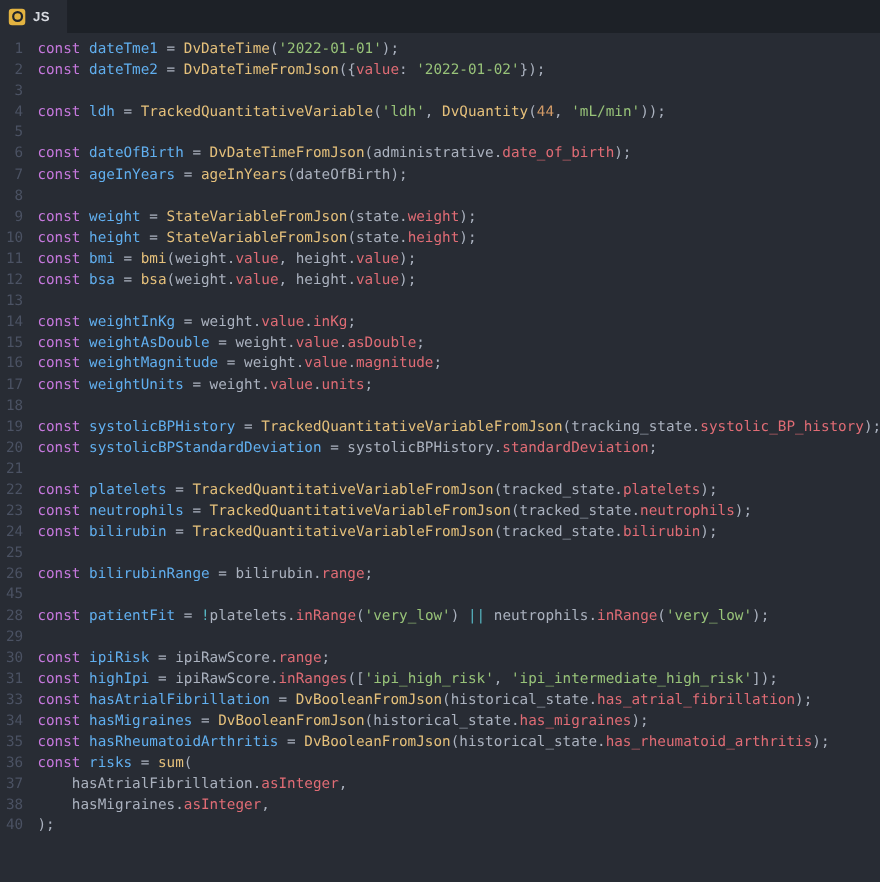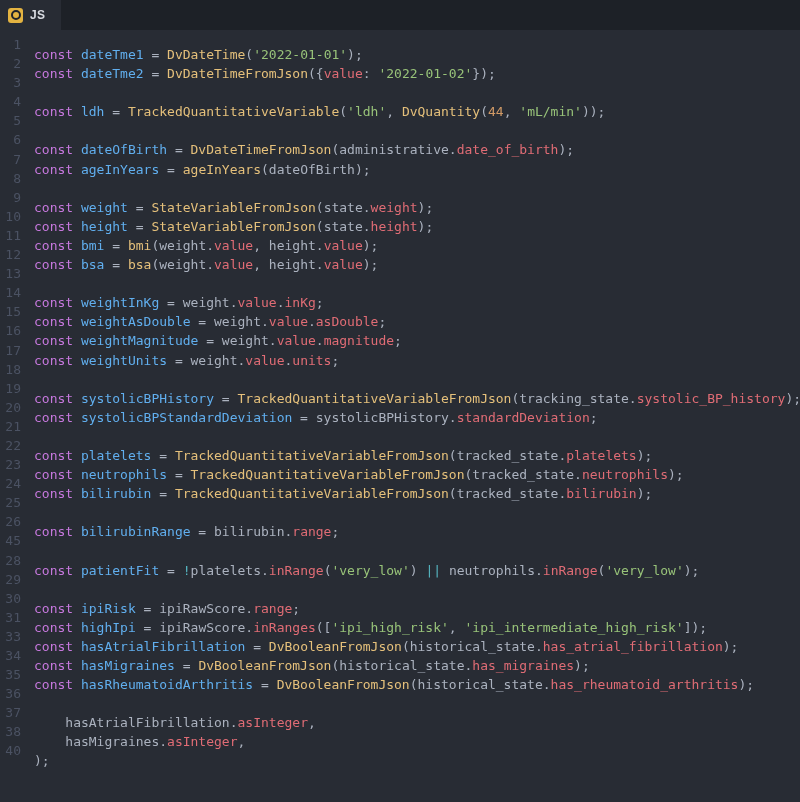--- a/index.html
+++ b/index.html
@@ -73,21 +73,20 @@
     flex: none;
     width: 21px;
     margin-right: 13px;
     text-align: right;
     color: var(--gutter, #4b5263);
     user-select: none;
   }
   .code {
     flex: none;
     white-space: pre;
-    margin-top: 10px;
   }
 </style>
 </head>
 <body>
 
 <div class="window">
   <div class="tab-bar">
     <div class="tab">
       <span class="js-icon">
         <span class="ring"></span>
@@ -123,18 +122,18 @@
       <div class="line"><span class="gutter">25</span><span class="code"></span></div>
       <div class="line"><span class="gutter">26</span><span class="code"><span style="color: rgb(198, 120, 221);">const</span><span style="color: rgb(171, 178, 191);"> </span><span style="color: rgb(97, 175, 239);">bilirubinRange</span><span style="color: rgb(171, 178, 191);"> = </span><span style="color: rgb(171, 178, 191);">bilirubin</span><span style="color: rgb(171, 178, 191);">.</span><span style="color: rgb(224, 108, 117);">range</span><span style="color: rgb(171, 178, 191);">;</span></span></div>
       <div class="line"><span class="gutter">45</span><span class="code"></span></div>
       <div class="line"><span class="gutter">28</span><span class="code"><span style="color: rgb(198, 120, 221);">const</span><span style="color: rgb(171, 178, 191);"> </span><span style="color: rgb(97, 175, 239);">patientFit</span><span style="color: rgb(171, 178, 191);"> = </span><span style="color: rgb(86, 182, 194);">!</span><span style="color: rgb(171, 178, 191);">platelets</span><span style="color: rgb(171, 178, 191);">.</span><span style="color: rgb(224, 108, 117);">inRange</span><span style="color: rgb(171, 178, 191);">(</span><span style="color: rgb(152, 195, 121);">'very_low'</span><span style="color: rgb(171, 178, 191);">) </span><span style="color: rgb(86, 182, 194);">||</span><span style="color: rgb(171, 178, 191);"> </span><span style="color: rgb(171, 178, 191);">neutrophils</span><span style="color: rgb(171, 178, 191);">.</span><span style="color: rgb(224, 108, 117);">inRange</span><span style="color: rgb(171, 178, 191);">(</span><span style="color: rgb(152, 195, 121);">'very_low'</span><span style="color: rgb(171, 178, 191);">);</span></span></div>
       <div class="line"><span class="gutter">29</span><span class="code"></span></div>
       <div class="line"><span class="gutter">30</span><span class="code"><span style="color: rgb(198, 120, 221);">const</span><span style="color: rgb(171, 178, 191);"> </span><span style="color: rgb(97, 175, 239);">ipiRisk</span><span style="color: rgb(171, 178, 191);"> = </span><span style="color: rgb(171, 178, 191);">ipiRawScore</span><span style="color: rgb(171, 178, 191);">.</span><span style="color: rgb(224, 108, 117);">range</span><span style="color: rgb(171, 178, 191);">;</span></span></div>
       <div class="line"><span class="gutter">31</span><span class="code"><span style="color: rgb(198, 120, 221);">const</span><span style="color: rgb(171, 178, 191);"> </span><span style="color: rgb(97, 175, 239);">highIpi</span><span style="color: rgb(171, 178, 191);"> = </span><span style="color: rgb(171, 178, 191);">ipiRawScore</span><span style="color: rgb(171, 178, 191);">.</span><span style="color: rgb(224, 108, 117);">inRanges</span><span style="color: rgb(171, 178, 191);">([</span><span style="color: rgb(152, 195, 121);">'ipi_high_risk'</span><span style="color: rgb(171, 178, 191);">, </span><span style="color: rgb(152, 195, 121);">'ipi_intermediate_high_risk'</span><span style="color: rgb(171, 178, 191);">]);</span></span></div>
       <div class="line"><span class="gutter">33</span><span class="code"><span style="color: rgb(198, 120, 221);">const</span><span style="color: rgb(171, 178, 191);"> </span><span style="color: rgb(97, 175, 239);">hasAtrialFibrillation</span><span style="color: rgb(171, 178, 191);"> = </span><span style="color: rgb(229, 192, 123);">DvBooleanFromJson</span><span style="color: rgb(171, 178, 191);">(</span><span style="color: rgb(171, 178, 191);">historical_state</span><span style="color: rgb(171, 178, 191);">.</span><span style="color: rgb(224, 108, 117);">has_atrial_fibrillation</span><span style="color: rgb(171, 178, 191);">);</span></span></div>
       <div class="line"><span class="gutter">34</span><span class="code"><span style="color: rgb(198, 120, 221);">const</span><span style="color: rgb(171, 178, 191);"> </span><span style="color: rgb(97, 175, 239);">hasMigraines</span><span style="color: rgb(171, 178, 191);"> = </span><span style="color: rgb(229, 192, 123);">DvBooleanFromJson</span><span style="color: rgb(171, 178, 191);">(</span><span style="color: rgb(171, 178, 191);">historical_state</span><span style="color: rgb(171, 178, 191);">.</span><span style="color: rgb(224, 108, 117);">has_migraines</span><span style="color: rgb(171, 178, 191);">);</span></span></div>
       <div class="line"><span class="gutter">35</span><span class="code"><span style="color: rgb(198, 120, 221);">const</span><span style="color: rgb(171, 178, 191);"> </span><span style="color: rgb(97, 175, 239);">hasRheumatoidArthritis</span><span style="color: rgb(171, 178, 191);"> = </span><span style="color: rgb(229, 192, 123);">DvBooleanFromJson</span><span style="color: rgb(171, 178, 191);">(</span><span style="color: rgb(171, 178, 191);">historical_state</span><span style="color: rgb(171, 178, 191);">.</span><span style="color: rgb(224, 108, 117);">has_rheumatoid_arthritis</span><span style="color: rgb(171, 178, 191);">);</span></span></div>
-      <div class="line"><span class="gutter">36</span></div>
+      <div class="line"><span class="gutter">36</span><span class="code"><span style="color: rgb(198, 120, 221);">const</span><span style="color: rgb(171, 178, 191);"> </span><span style="color: rgb(97, 175, 239);">risks</span><span style="color: rgb(171, 178, 191);"> = </span><span style="color: rgb(229, 192, 123);">sum</span><span style="color: rgb(171, 178, 191);">(</span></span></div>
       <div class="line"><span class="gutter">37</span><span class="code"><span style="color: rgb(171, 178, 191);">    </span><span style="color: rgb(171, 178, 191);">hasAtrialFibrillation</span><span style="color: rgb(171, 178, 191);">.</span><span style="color: rgb(224, 108, 117);">asInteger</span><span style="color: rgb(171, 178, 191);">,</span></span></div>
       <div class="line"><span class="gutter">38</span><span class="code"><span style="color: rgb(171, 178, 191);">    </span><span style="color: rgb(171, 178, 191);">hasMigraines</span><span style="color: rgb(171, 178, 191);">.</span><span style="color: rgb(224, 108, 117);">asInteger</span><span style="color: rgb(171, 178, 191);">,</span></span></div>
       <div class="line"><span class="gutter">40</span><span class="code"><span style="color: rgb(171, 178, 191);">);</span></span></div>
     </div>
 </div>
 
 </body></html>

